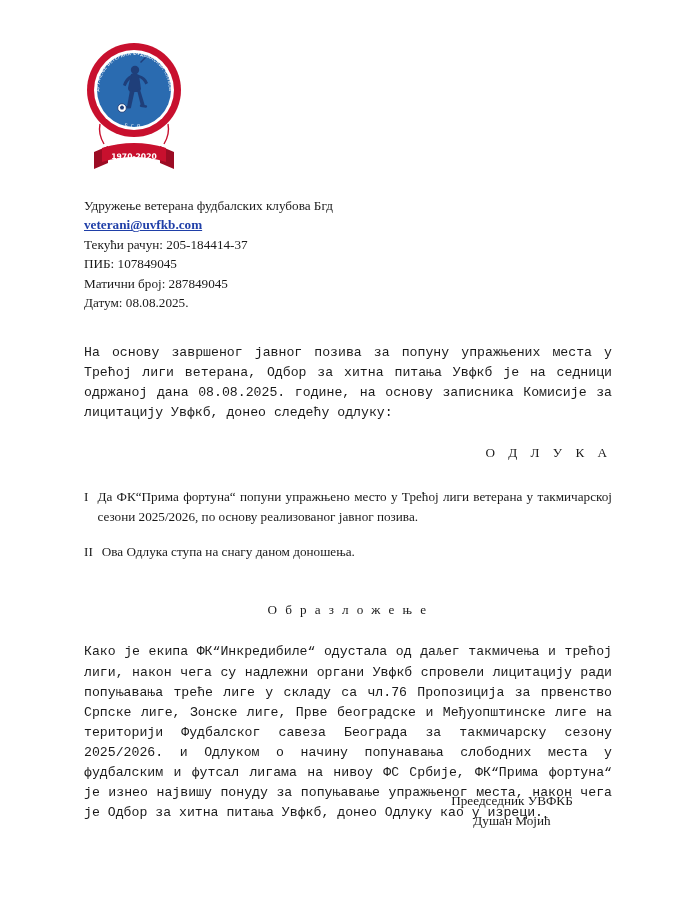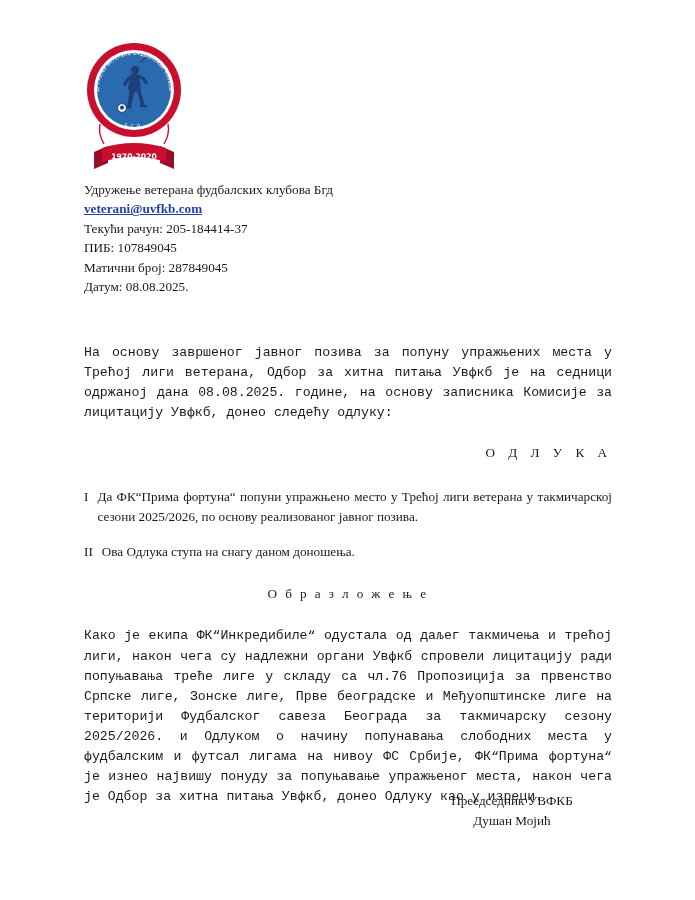--- a/index.html
+++ b/index.html
@@ -30,21 +30,21 @@
     top: 26px;
     width: 104px;
     height: 150px;
   }
   .logo-svg { display: block; }
 
   
   .header-block {
     position: absolute;
     left: 84px;
-    top: 180px;
+    top: 196px;
     width: 540px;
     font-size: 13.2px;
     line-height: 1.47;
   }
   .header-block .line { white-space: nowrap; }
   .header-block a.email {
     color: #1f3fa8;
     text-decoration: underline;
     font-weight: bold;
   }
@@ -70,21 +70,21 @@
   .center-title {
     text-align: right;
     letter-spacing: 5px;
     font-size: 13.2px;
     margin: 22px 0 26px 0;
   }
   .center-title2 {
     text-align: center;
     letter-spacing: 2.4px;
     font-size: 13.2px;
-    margin: 24px 0 24px 0;
+    margin: 40px 0 24px 0;
   }
 
   .item-row {
     display: flex;
     gap: 9px;
     margin: 0 0 15px 0;
     line-height: 1.52;
   }
   .item-row .num {
     flex: 0 0 auto;

